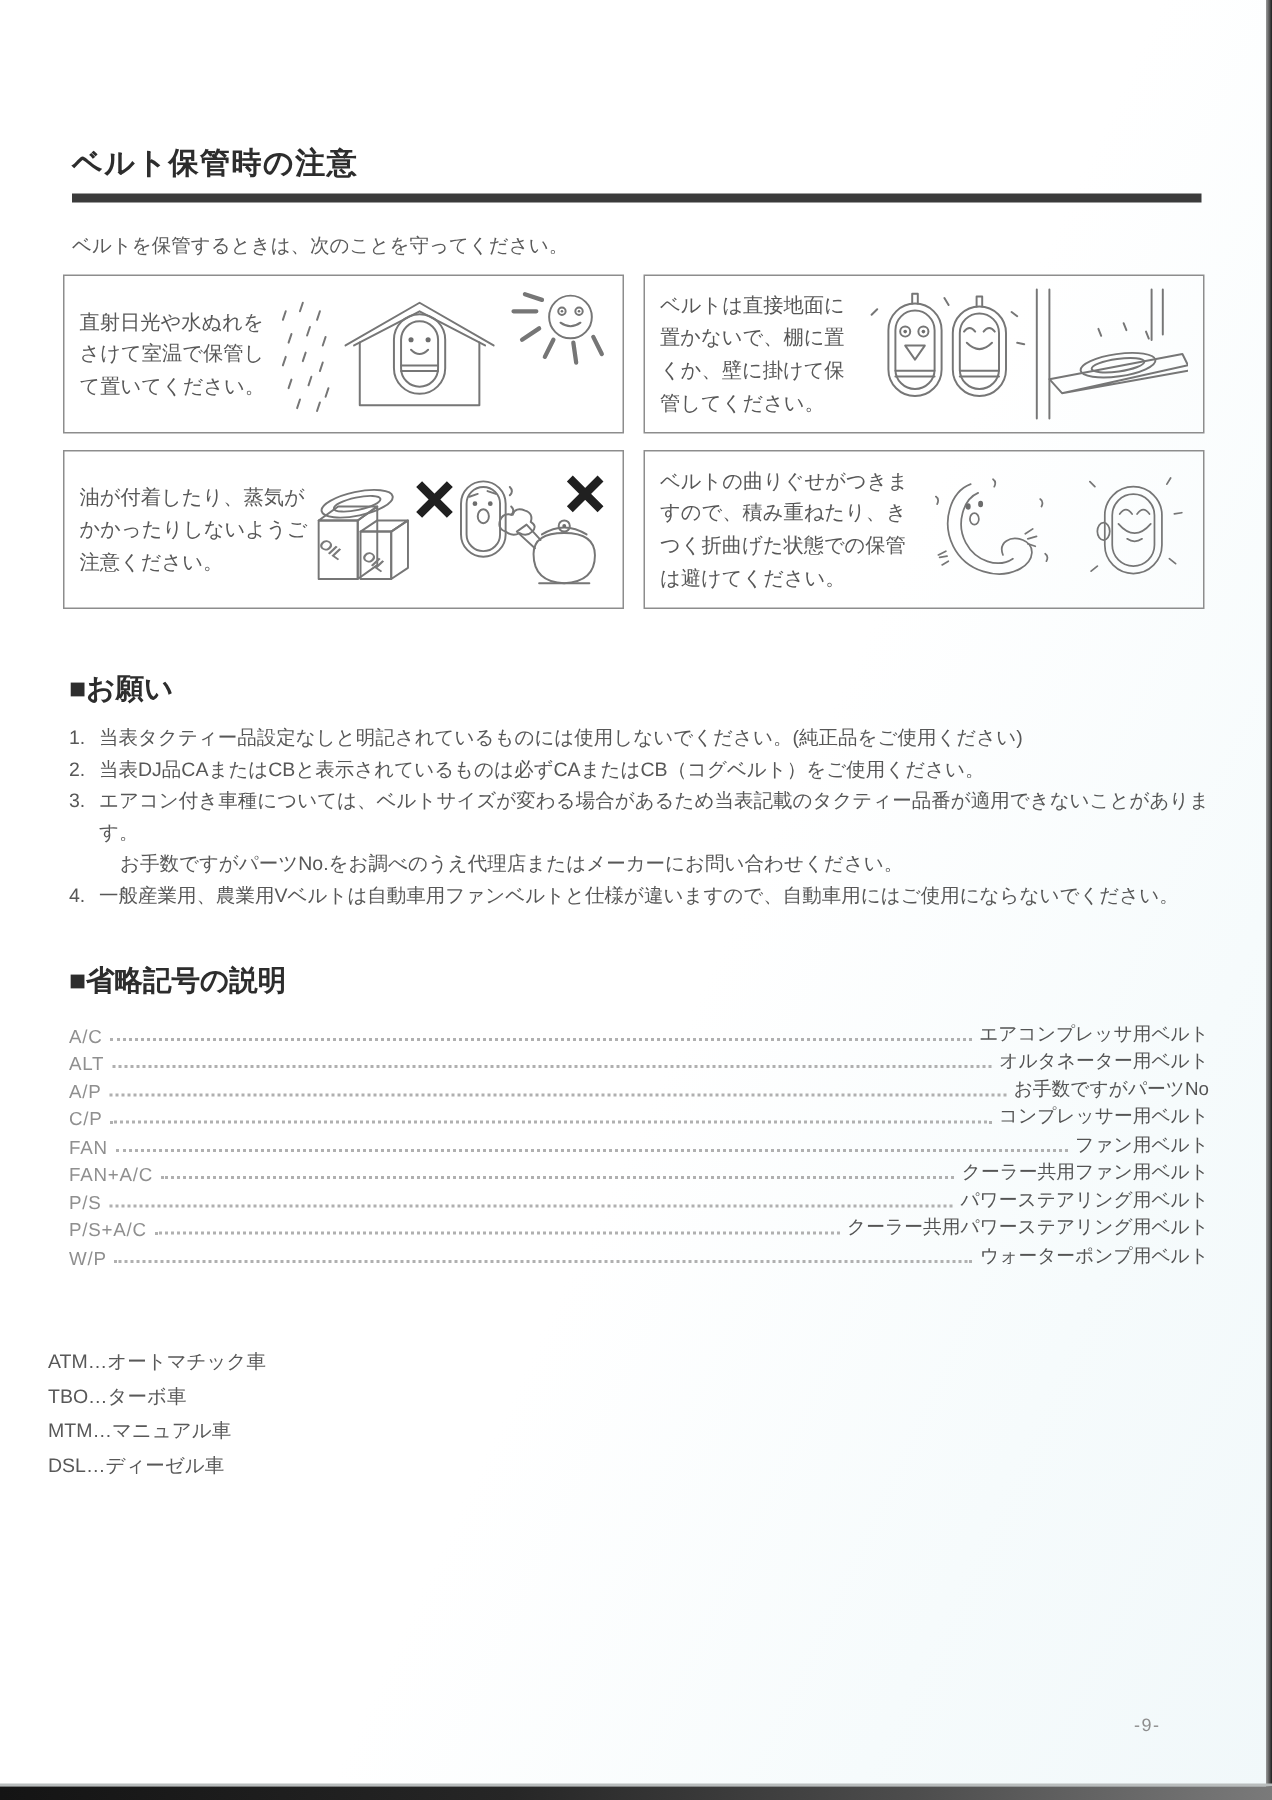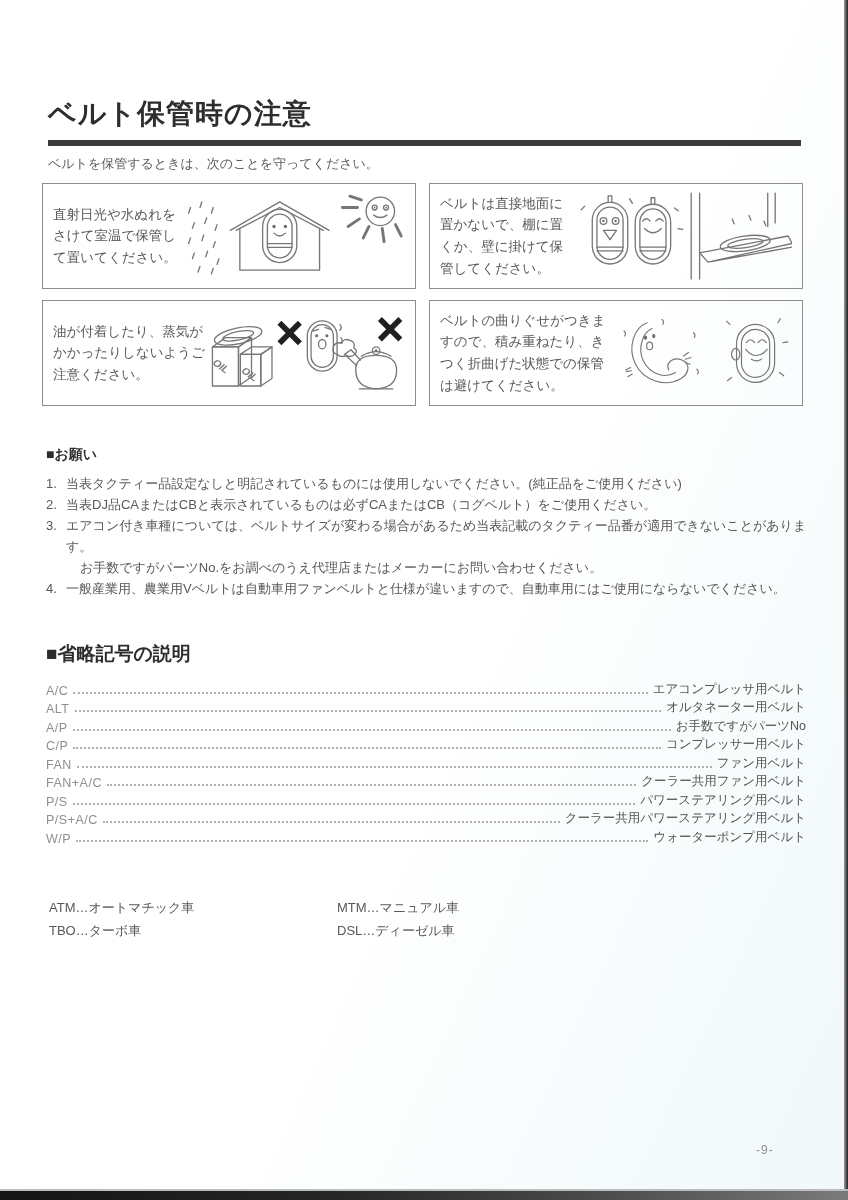--- a/index.html
+++ b/index.html
@@ -11,21 +11,21 @@
   }
   
   .right-edge{position:absolute;top:0;right:0;width:4px;height:100%;
     background:linear-gradient(90deg,#9a9a9a,#1f1f1f);}
   .bottom-line{position:absolute;left:0;bottom:9px;width:100%;height:2px;background:#b9bdbd;}
   .bottom-band{position:absolute;left:0;bottom:0;width:100%;height:9px;
     background:linear-gradient(90deg,#141414 0%,#262626 40%,#4d4d4d 72%,#7a7a7a 100%);}
 
   
   .title-block{position:absolute;left:48px;top:95px;width:753px;}
-  .title-block h1{margin:0;font-size:28px;font-weight:bold;color:#2d2d2d;letter-spacing:1px;}
+  .title-block h1{margin:0;font-size:20px;font-weight:bold;color:#2d2d2d;letter-spacing:1px;}
   .title-rule{height:6px;background:#3b3b3b;margin-top:7px;}
   .intro{position:absolute;left:48px;top:155px;margin:0;font-size:13px;color:#5a5a5a;}
 
   
   .boxes{position:absolute;left:42px;top:183px;width:761px;display:grid;
     grid-template-columns:374px 374px;gap:11px 13px;}
   .pbox{border:1px solid #8d8d8d;height:106px;box-sizing:border-box;
     display:flex;align-items:center;padding:6px 10px;}
   .pbox-text{margin:0;font-size:13.5px;line-height:1.6;color:#585858;}
   .pbox-1 .pbox-text{width:128px;}
@@ -34,37 +34,37 @@
   .pbox-4 .pbox-text{width:174px;}
   .pbox svg{flex:1;display:block;}
   .art{stroke:#767676;stroke-width:1.4;fill:none;stroke-linecap:round;stroke-linejoin:round;}
   .art .fill{fill:#6d6d6d;stroke:none;}
   .xmark{stroke:#202020;stroke-width:6;fill:none;stroke-linecap:butt;}
   .oil-text{fill:#7a7a7a;font-size:11px;font-weight:bold;font-style:italic;stroke:none;
     font-family:"Liberation Sans","DejaVu Sans",sans-serif;}
 
   
   .notice{position:absolute;left:46px;top:446px;width:762px;}
-  .notice h2{margin:0 0 9px;font-size:14px;font-weight:bold;color:#2d2d2d;}
+  .notice h2{margin:0 0 9px;font-size:19px;font-weight:bold;color:#2d2d2d;}
   .notice-item{display:flex;font-size:13px;color:#575757;line-height:21px;}
   .notice-num{flex:none;width:20px;}
   .notice-lines{flex:1;}
   .notice-lines p{margin:0;}
   .notice-lines p.cont{padding-left:14px;}
 
   
   .abbr{position:absolute;left:46px;top:641px;width:760px;}
   .abbr h2{margin:0 0 13px;font-size:19px;font-weight:bold;color:#2d2d2d;font-family:Liberation Mono, monospace;}
   .abbr-row{display:flex;align-items:flex-end;height:18.5px;font-size:12.5px;}
   .abbr-code{color:#8f8f8f;letter-spacing:.5px;white-space:nowrap;padding-bottom:1px;}
   .abbr-leader{flex:1;border-bottom:2px dotted #b0b0b0;margin:0 5px 5px;}
   .abbr-meaning{color:#545454;white-space:nowrap;padding-bottom:1px;}
 
   
-  .vcodes{position:absolute;left:49px;top:896px;width:740px;display:flex;}
+  .vcodes{position:absolute;left:32px;top:896px;width:740px;display:flex;flex-direction:column;}
   .vcol{display:flex;flex-direction:column;}
   .vcol-1{width:288px;}
   .vcol-2{width:262px;}
   .vcol-3{flex:1;}
   .ventry{font-size:13px;line-height:23px;color:#585858;white-space:nowrap;}
 
   .page-number{position:absolute;left:756px;top:1143px;font-size:12px;color:#8d8d8d;letter-spacing:1px;}
 </style>
 </head>
 <body>

